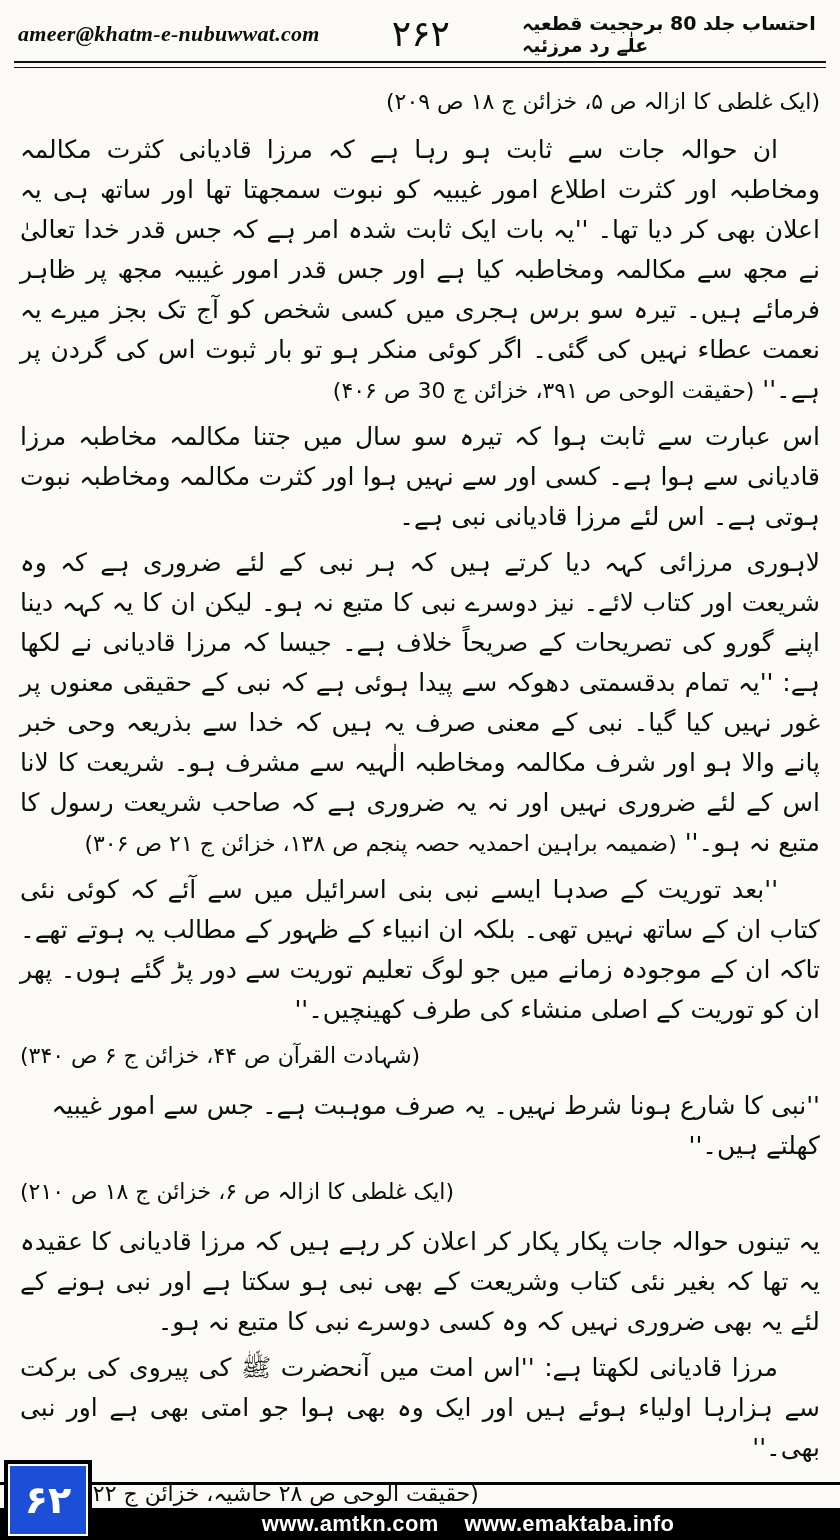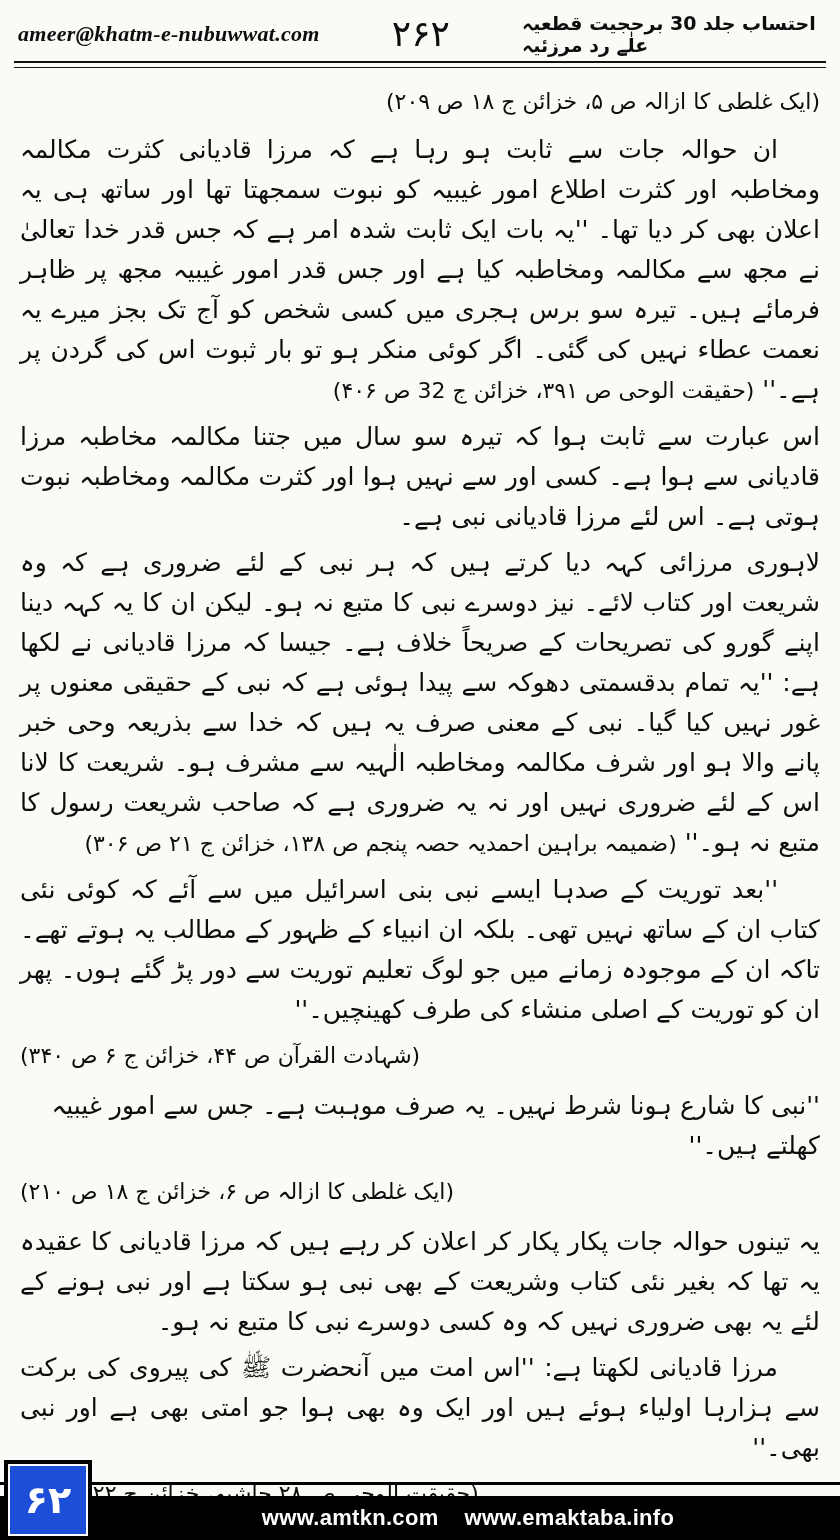--- a/index.html
+++ b/index.html
@@ -68,21 +68,21 @@
   .footer{
     position:absolute;left:0;right:0;bottom:0;
     height:58px;
   }
   .footer-topline{
     position:absolute;left:0;right:0;top:0;
     height:3px;background:#000;
   }
   .footer-bar{
     position:absolute;left:0;right:0;bottom:0;
-    height:44px;background:#000;
+    height:32px;background:#000;
     display:flex;align-items:center;justify-content:flex-end;
   }
   .footer-links{
     flex:1;
     display:flex;justify-content:center;gap:26px;
     margin-left:96px;
     color:#fff;font-weight:bold;font-size:22px;
     font-family:"Liberation Sans", sans-serif;
     letter-spacing:.3px;
     white-space:nowrap;
@@ -100,33 +100,33 @@
   }
 </style>
 </head>
 <body>
 
 <div class="page">
 
   <div class="header-row">
     <span class="header-email">ameer@khatm-e-nubuwwat.com</span>
     <span class="header-pagenum">۲۶۲</span>
-    <span class="header-title">احتساب جلد 30 برحجیت قطعیہ علٰے رد مرزئیہ</span>
+    <span class="header-title">احتساب جلد 80 برحجیت قطعیہ علٰے رد مرزئیہ</span>
   </div>
   <div class="header-rule"></div>
 
   <div class="content">
 
     <div class="line-flex">
       <span class="ref">(ایک غلطی کا ازالہ ص ۵، خزائن ج ۱۸ ص ۲۰۹)</span>
     </div>
 
     <p class="para indent">
       <span>ان حوالہ جات سے ثابت ہو رہا ہے کہ مرزا قادیانی کثرت مکالمہ ومخاطبہ اور کثرت اطلاع امور غیبیہ کو نبوت سمجھتا تھا اور ساتھ ہی یہ اعلان بھی کر دیا تھا۔ ''یہ بات ایک ثابت شدہ امر ہے کہ جس قدر خدا تعالیٰ نے مجھ سے مکالمہ ومخاطبہ کیا ہے اور جس قدر امور غیبیہ مجھ پر ظاہر فرمائے ہیں۔ تیرہ سو برس ہجری میں کسی شخص کو آج تک بجز میرے یہ نعمت عطاء نہیں کی گئی۔ اگر کوئی منکر ہو تو بار ثبوت اس کی گردن پر ہے۔''</span>
-      <span class="ref">(حقیقت الوحی ص ۳۹۱، خزائن ج 32 ص ۴۰۶)</span>
+      <span class="ref">(حقیقت الوحی ص ۳۹۱، خزائن ج 30 ص ۴۰۶)</span>
     </p>
 
     <p class="para">
       <span>اس عبارت سے ثابت ہوا کہ تیرہ سو سال میں جتنا مکالمہ مخاطبہ مرزا قادیانی سے ہوا ہے۔ کسی اور سے نہیں ہوا اور کثرت مکالمہ ومخاطبہ نبوت ہوتی ہے۔ اس لئے مرزا قادیانی نبی ہے۔</span>
     </p>
 
     <p class="para">
       <span>لاہوری مرزائی کہہ دیا کرتے ہیں کہ ہر نبی کے لئے ضروری ہے کہ وہ شریعت اور کتاب لائے۔ نیز دوسرے نبی کا متبع نہ ہو۔ لیکن ان کا یہ کہہ دینا اپنے گورو کی تصریحات کے صریحاً خلاف ہے۔ جیسا کہ مرزا قادیانی نے لکھا ہے: ''یہ تمام بدقسمتی دھوکہ سے پیدا ہوئی ہے کہ نبی کے حقیقی معنوں پر غور نہیں کیا گیا۔ نبی کے معنی صرف یہ ہیں کہ خدا سے بذریعہ وحی خبر پانے والا ہو اور شرف مکالمہ ومخاطبہ الٰہیہ سے مشرف ہو۔ شریعت کا لانا اس کے لئے ضروری نہیں اور نہ یہ ضروری ہے کہ صاحب شریعت رسول کا متبع نہ ہو۔''</span>
       <span class="ref">(ضمیمہ براہین احمدیہ حصہ پنجم ص ۱۳۸، خزائن ج ۲۱ ص ۳۰۶)</span>
     </p>

